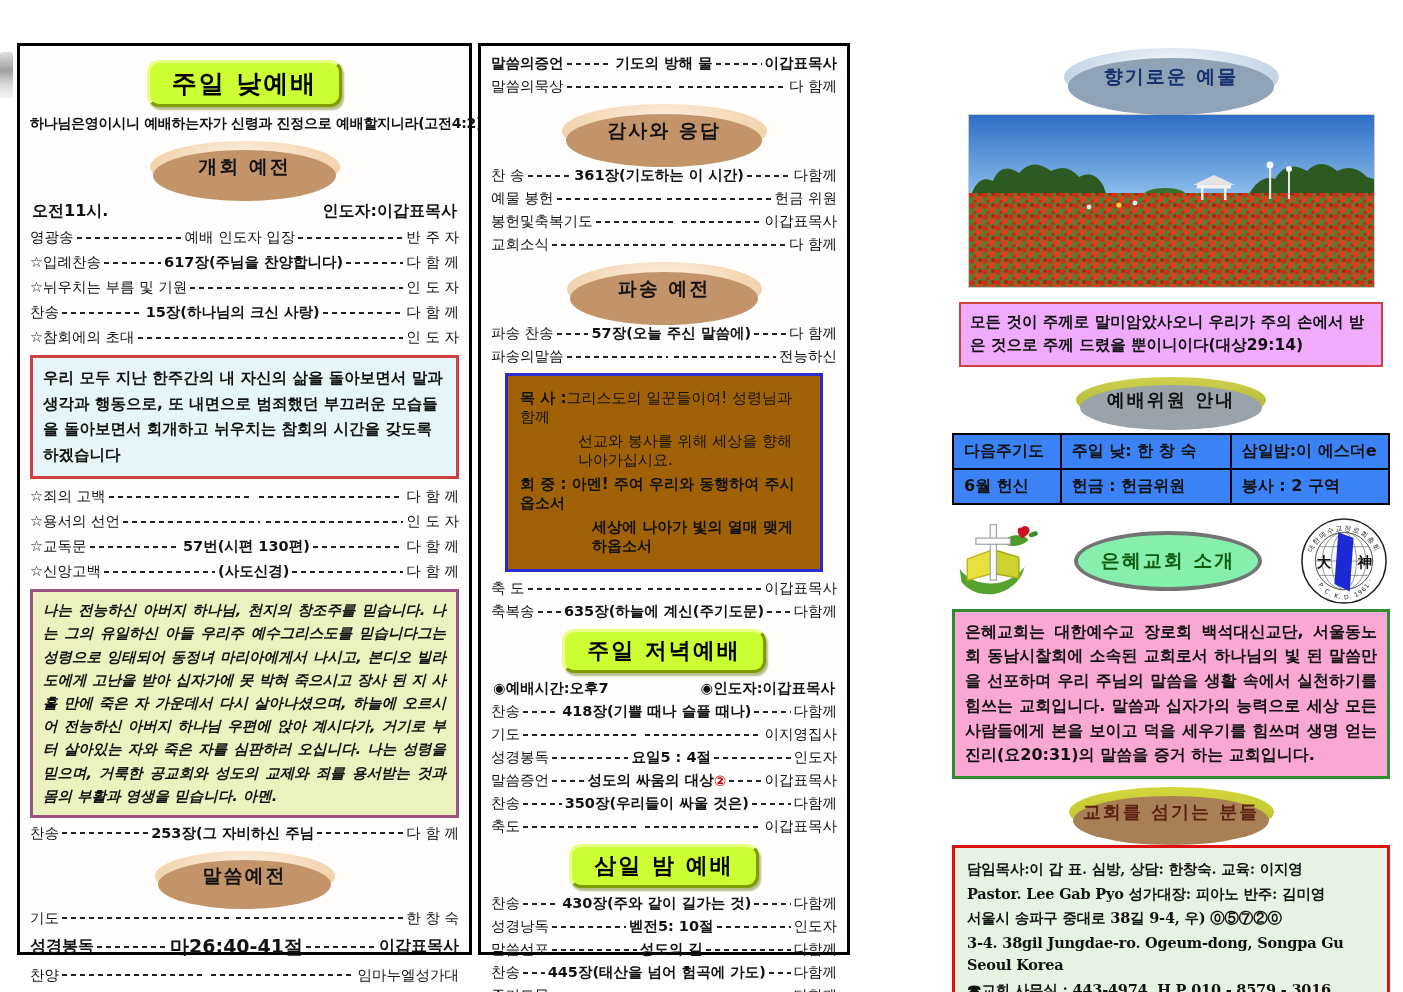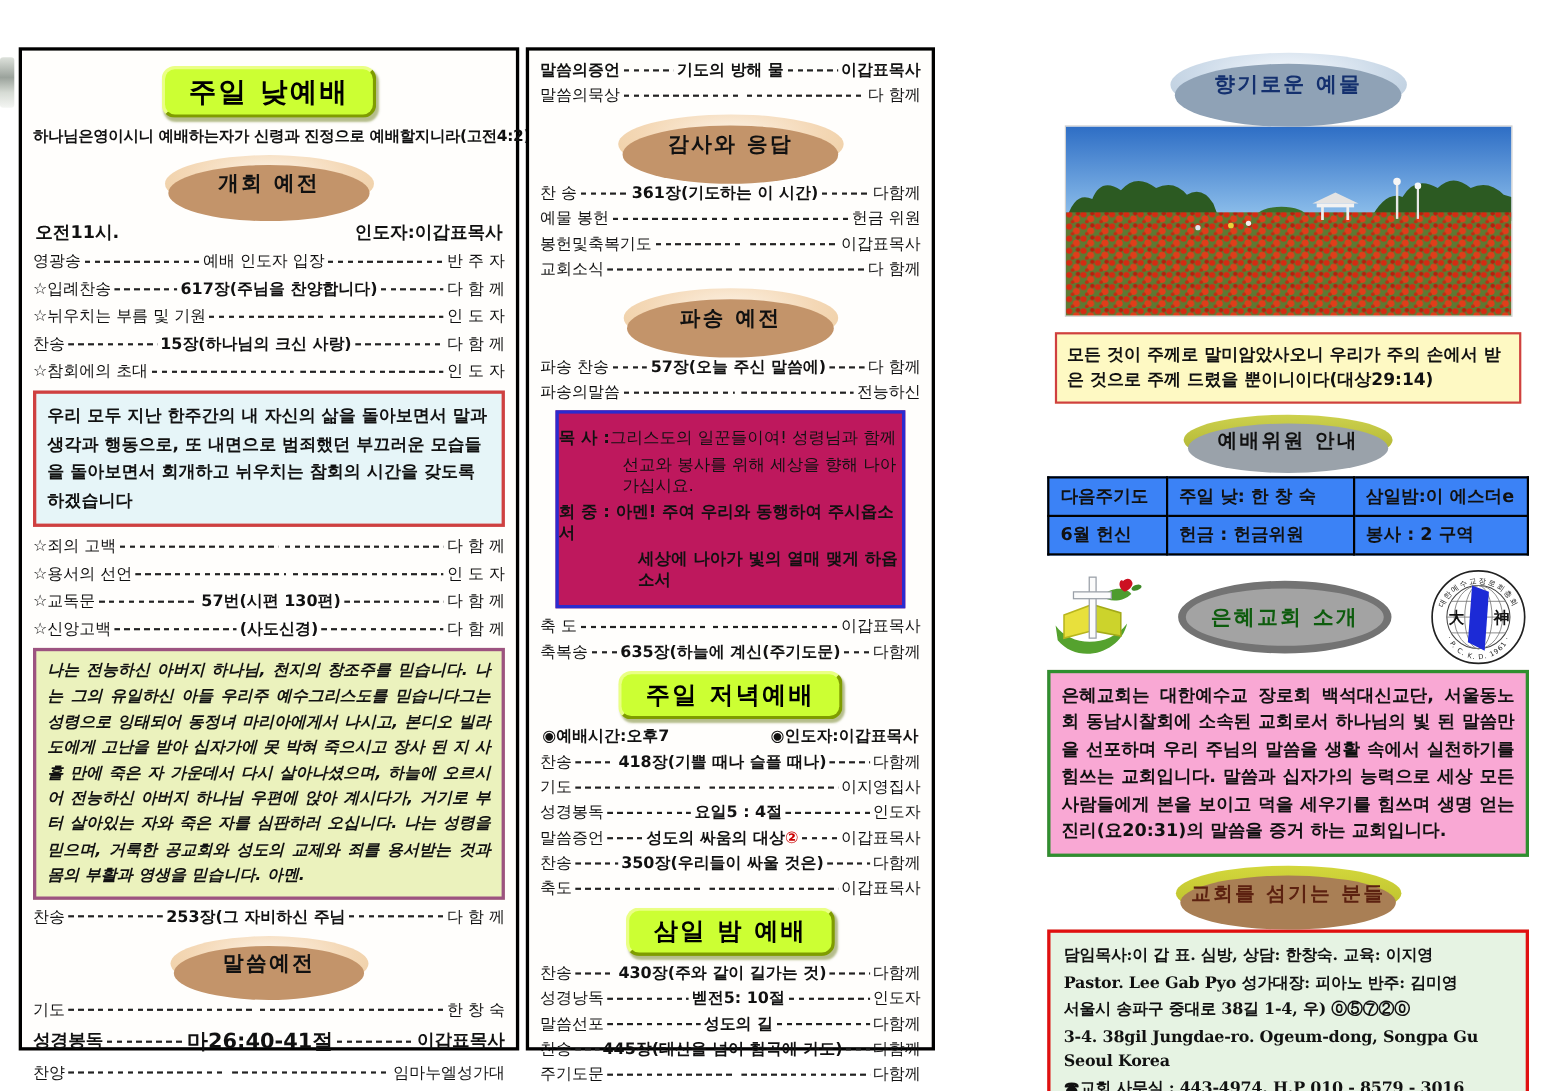--- a/index.html
+++ b/index.html
@@ -22,21 +22,21 @@
   .oval{position:relative;margin:8px auto;display:flex;align-items:center;justify-content:center;
         border-radius:50%;font-weight:800;z-index:1;}
   .oval-label{font-size:19px;letter-spacing:2px;}
   .oval::before{content:"";position:absolute;z-index:-1;left:2%;right:2%;top:18%;bottom:-16%;border-radius:50%;}
   .oval.peach{background:radial-gradient(ellipse at 50% 32%,#fcf1e3 0%,#f4d8b6 55%,#eccb9e 100%);}
   .oval.peach::before{background:#c3946a;}
   .oval.blue{background:radial-gradient(ellipse at 50% 32%,#f4f8fd 0%,#cddbe9 55%,#b4c6d8 100%);color:#14306e;}
   .oval.blue::before{background:#8fa2b6;}
   .oval.olive{background:linear-gradient(#cdd14d,#a9ad2d);color:#111;}
   .oval.olive::before{background:#9aa2aa;}
-  .oval.greenring{background:#a3a3a3;border:7px solid #737373;color:#0d5c0d;align-items:center;}
+  .oval.greenring{background:#86efac;border:4px solid #737373;color:#0d5c0d;align-items:center;}
   .oval.greenring::before{display:none;}
   .oval.yellow{background:linear-gradient(#d3d73c,#b7bb2a);color:#5c2110;}
   .oval.yellow::before{background:#a97f55;}
   
   .line{display:flex;align-items:center;margin:4px 0;font-size:14.5px;white-space:nowrap;}
   .left-panel .line{margin:6px 0;}
   .line .fill{flex:1 1 8px;height:2px;margin:0 3px;min-width:8px;
       background:repeating-linear-gradient(90deg,#222 0 5px,transparent 5px 9px);}
   .line .cc:empty,.line .c2:empty{display:none;}
   .lb .ll{font-weight:800;} .cb .cc{font-weight:800;} .rb .rr{font-weight:800;}
@@ -44,28 +44,28 @@
   .big .cc{font-size:19px;} .big .ll,.big .rr{font-size:16px;}
   
   .box{box-sizing:border-box;}
   .verse{font-size:14px;font-weight:800;margin:6px 0 2px;letter-spacing:-0.3px;text-align:center;white-space:nowrap;}
   .meta-row{display:flex;justify-content:space-between;font-weight:800;font-size:16px;margin:2px 2px 4px;}
   .meta-row.regular{font-weight:700;font-size:14.5px;margin:0 2px 2px;}
   .red-box{border:3px solid #cf4040;background:#e6f5f8;padding:8px 10px;margin:8px 0;
       font-weight:800;font-size:15.5px;line-height:1.65;}
   .creed-box{border:3px solid #9c5380;background:#ebf2bd;padding:7px 10px;margin:8px 0 4px;
       font-weight:800;font-size:14.5px;line-height:1.6;text-align:justify;font-style:italic;}
-  .dialog-box{border:3px solid #2b2bd0;background:#be185d;padding:8px 0;margin:7px 14px;}
+  .dialog-box{border:3px solid #2b2bd0;background:#a16207;padding:8px 12px;margin:7px 14px;}
   .dlg-line{font-size:15px;margin:5px 0;}
   .dlg-line .pre{font-weight:800;}
   .dlg-line.bold{font-weight:800;}
   .dlg-line.indent{padding-left:58px;} .dlg-line.indent2{padding-left:72px;}
   
   .photo{display:block;margin:2px auto 14px;border:1px solid #ccc;}
-  .cyan-box{width:424px;margin:0 auto 10px;border:2px solid #cf4040;background:#fef9c3;
+  .cyan-box{width:424px;margin:0 auto 10px;border:2px solid #cf4040;background:#f0abfc;
       font-weight:800;font-size:15.5px;line-height:1.5;padding:7px 9px;}
   .ctable{border-collapse:collapse;margin:10px auto 12px;font-weight:800;font-size:16px;background:#3b82f6;}
   .ctable td{border:2px solid #000;padding:6px 10px;}
   .ctable td:nth-child(1){width:88px;} .ctable td:nth-child(2){width:152px;} .ctable td:nth-child(3){width:140px;}
   .icons-row{display:flex;align-items:center;justify-content:space-between;margin:2px 0 4px;height:88px;}
   .green-box{border:3px solid #2f8f2f;background:#f9a8d4;padding:8px 10px;margin:2px 0 6px;
       font-weight:700;font-size:16px;line-height:1.55;text-align:justify;}
   .contact-box{border:3px solid #e01010;background:#e6f3e3;padding:8px 12px;margin:4px 0;
       font-family:"DejaVu Serif","Liberation Serif",serif;font-weight:700;font-size:14.5px;line-height:1.55;}
   .contact-line{margin:2px 0;letter-spacing:-0.2px;}
@@ -540,21 +540,21 @@
       <span class="oval-label" style="font-size:18px">교회를 섬기는 분들</span>
     </div>
 
     <div class="box contact-box">
       <div>
 
           <div class="contact-line">담임목사:이 갑 표.  심방, 상담: 한창숙.  교육: 이지영</div>
 
           <div class="contact-line">Pastor. Lee Gab Pyo 성가대장:    피아노 반주: 김미영</div>
 
-          <div class="contact-line">서울시 송파구 중대로 38길 1-4,  우) ⓪⑤⑦②⓪</div>
+          <div class="contact-line">서울시 송파구 중대로 38길 9-4,  우) ⓪⑤⑦②⓪</div>
 
           <div class="contact-line">3-4. 38gil Jungdae-ro. Ogeum-dong, Songpa Gu Seoul Korea</div>
 
           <div class="contact-line">☎교회 사무실 : 443-4974.  H.P 010 - 8579 - 3016</div>
 
         </div>
 
     </div>
   </div>
 </div>

